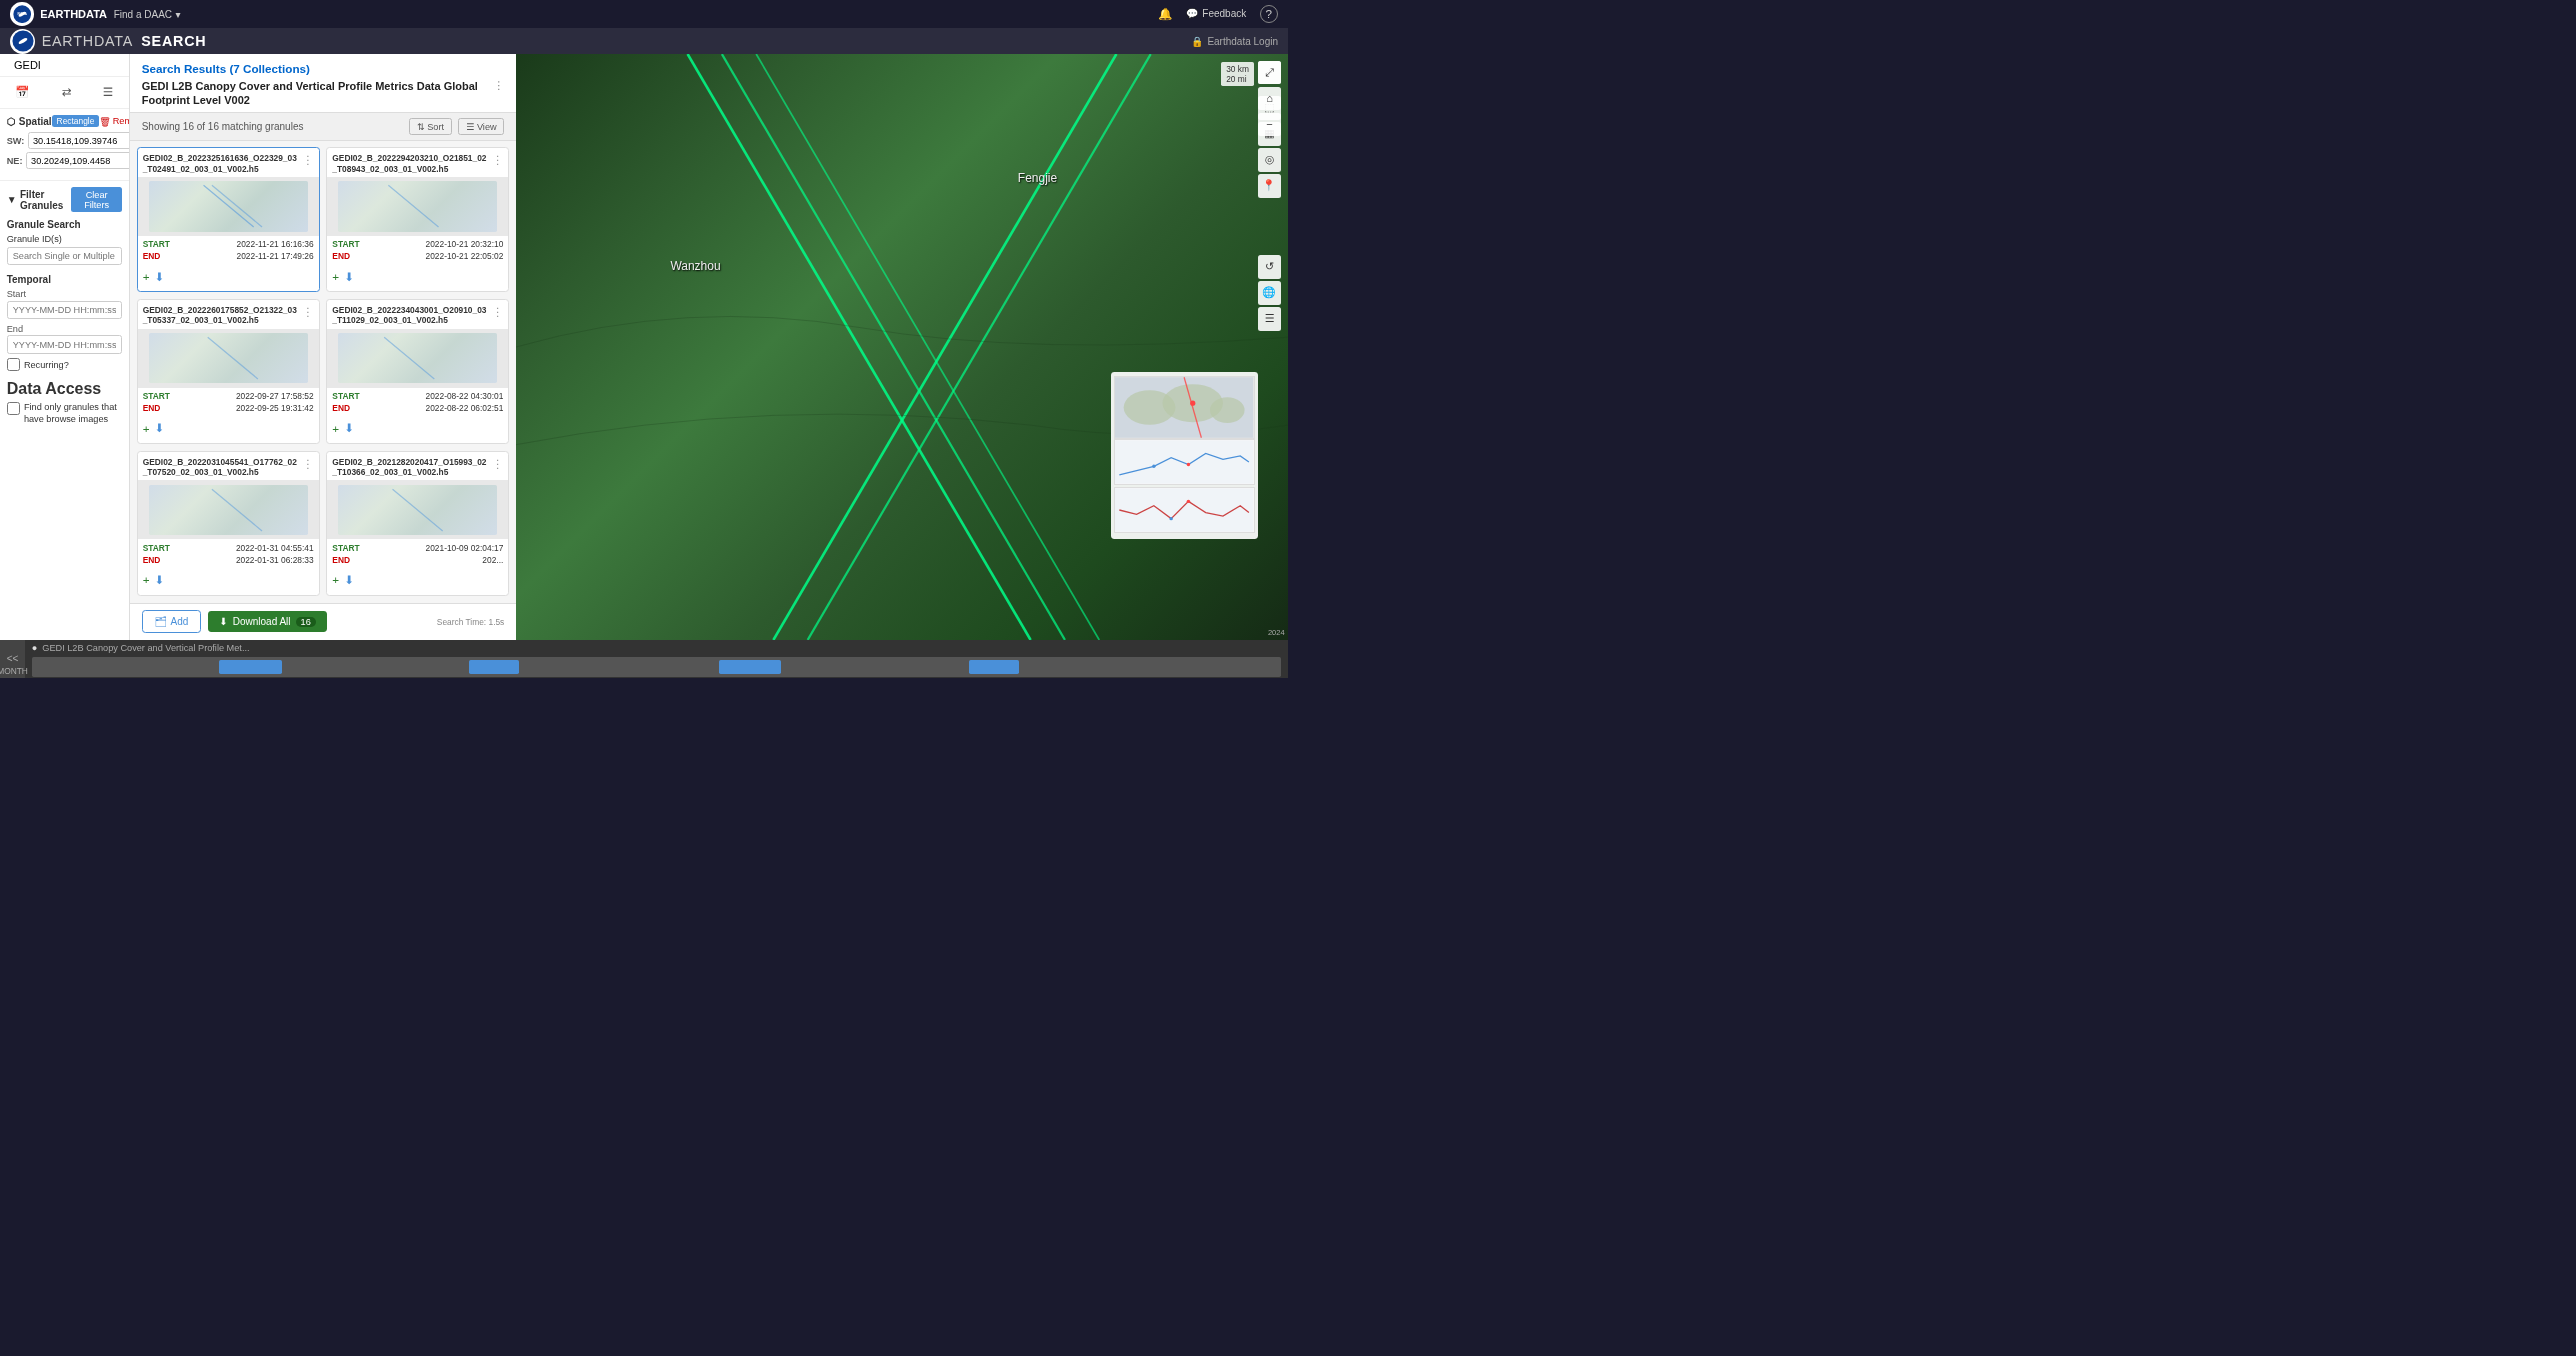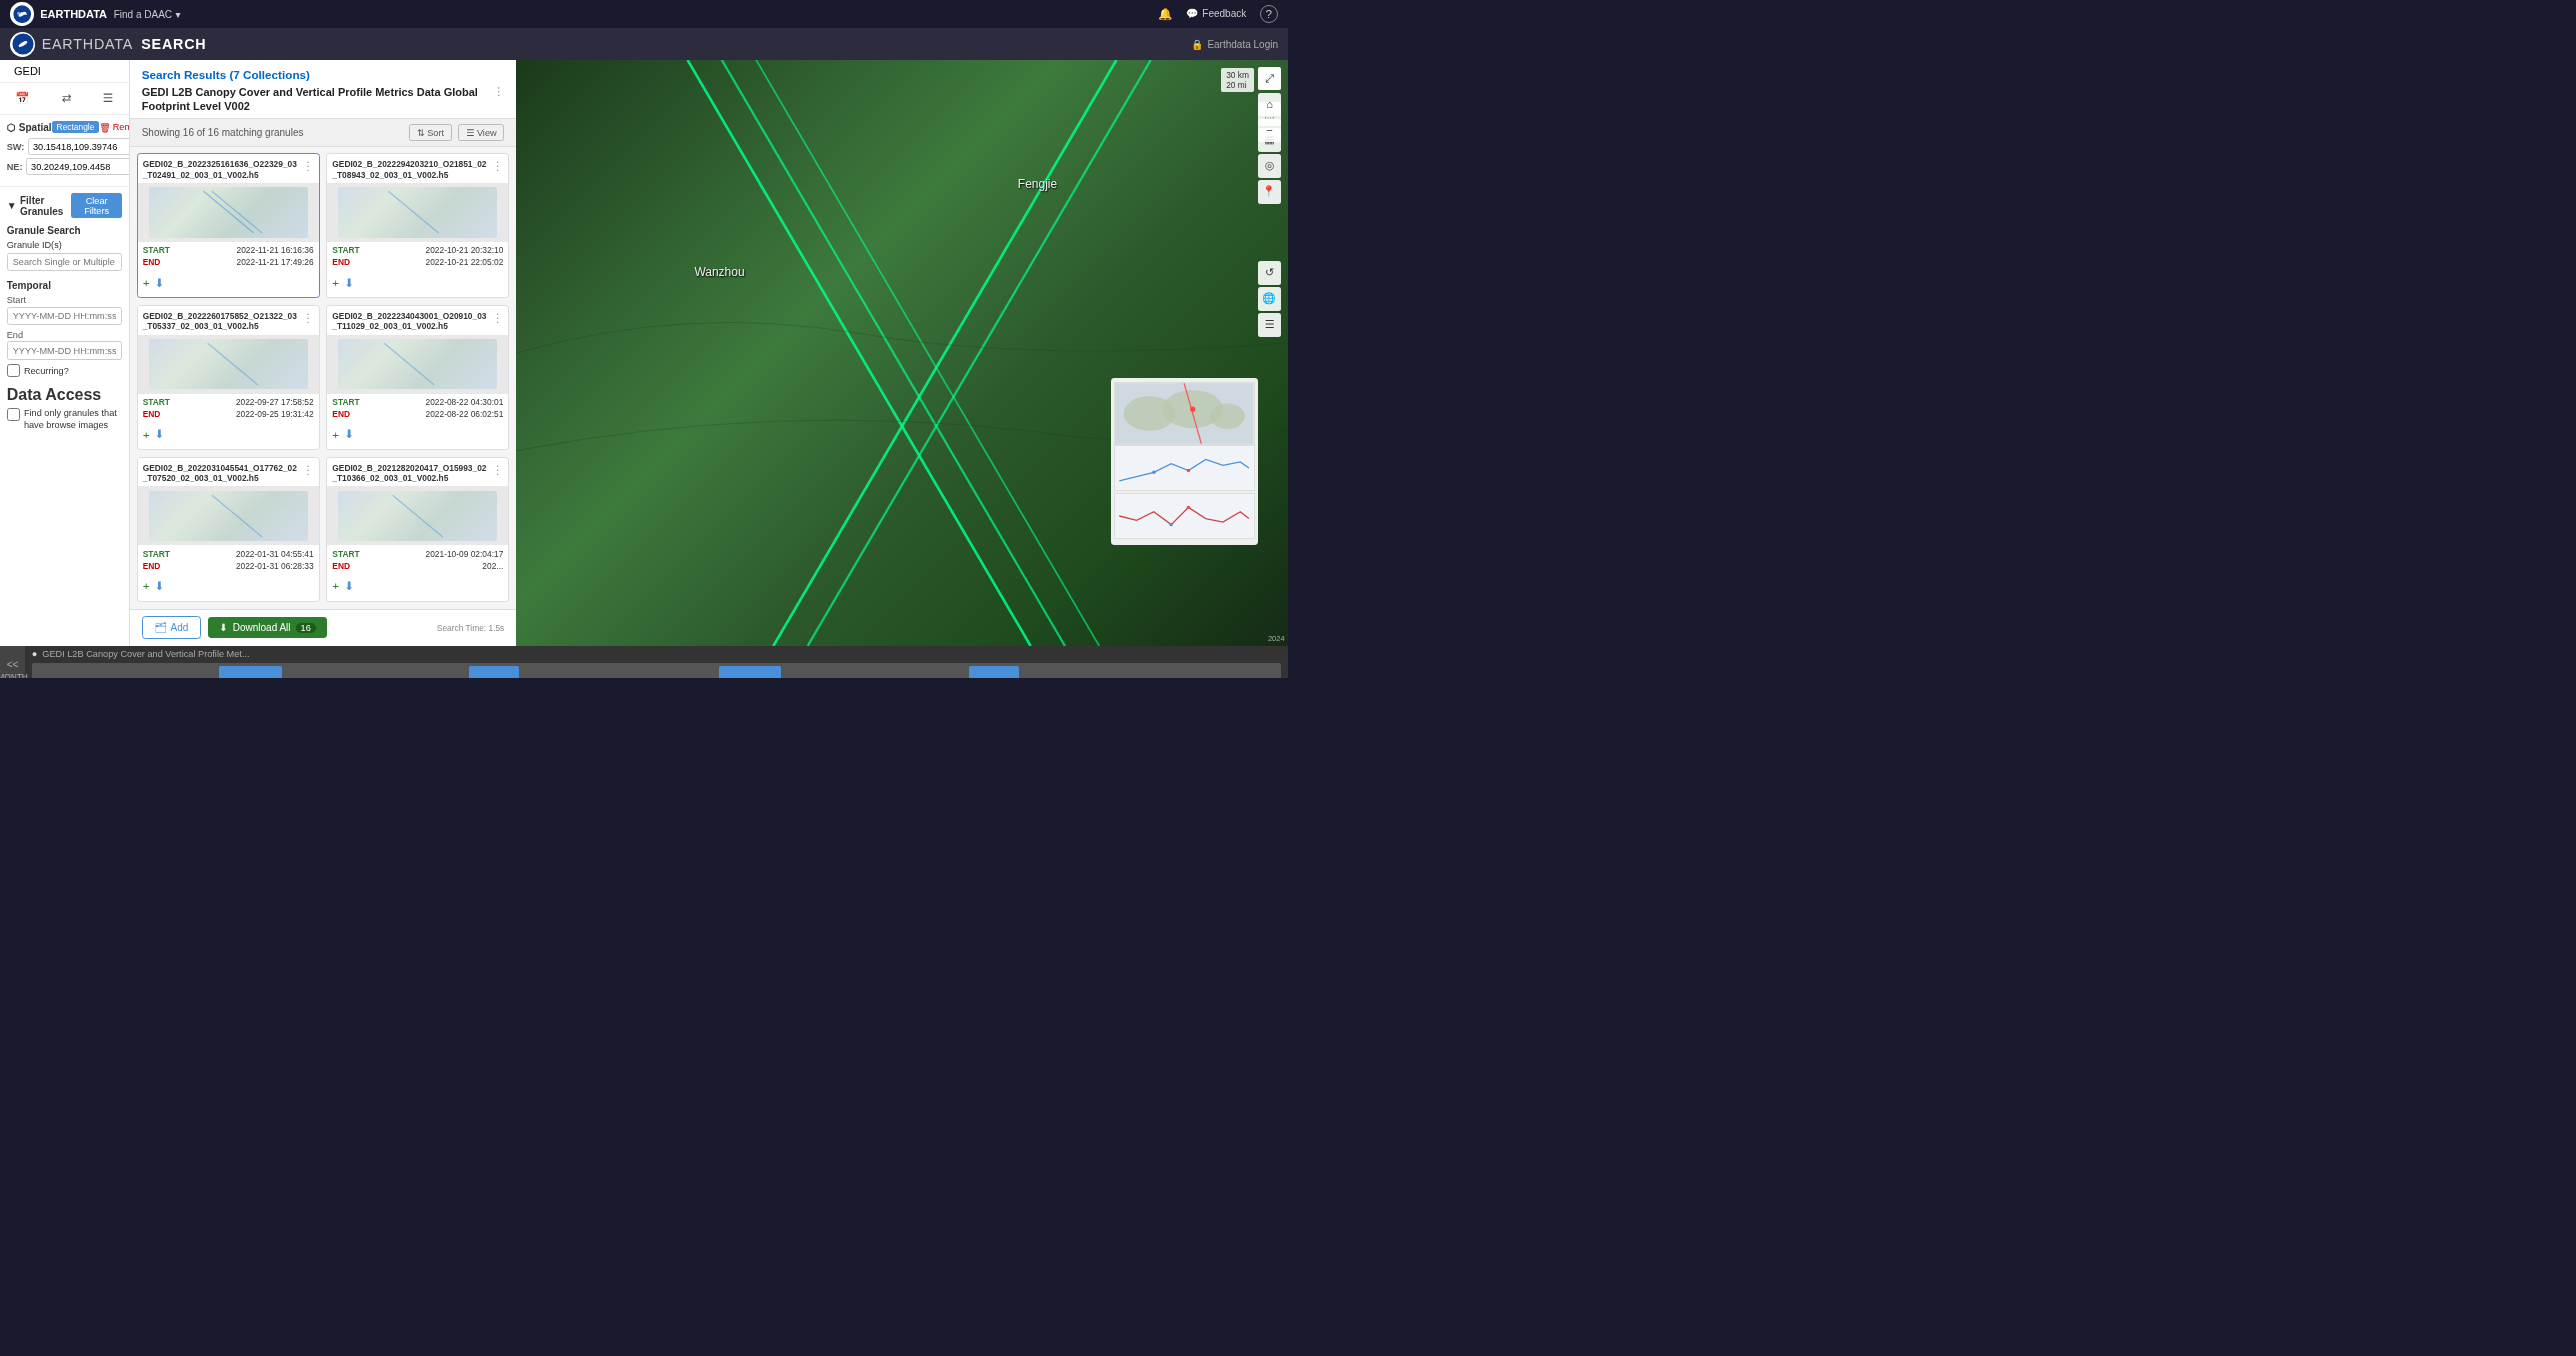--- a/index.html
+++ b/index.html
@@ -20,21 +20,21 @@
     .earthdata-title { color: #fff; font-size: 11px; font-weight: 600; }
     .earthdata-title span { font-weight: 300; }
     .find-daac { color: #ccc; font-size: 10px; display: flex; align-items: center; gap: 3.4px; cursor: pointer; }
     .nav-icon { color: #ccc; font-size: 11.7px; cursor: pointer; }
     .feedback-btn { color: #ccc; font-size: 10px; cursor: pointer; display: flex; align-items: center; gap: 3.4px; }
     .help-icon { color: #ccc; font-size: 11.7px; width: 18.4px; height: 18.4px; border-radius: 50%; border: 0.8px solid #888; display: flex; align-items: center; justify-content: center; cursor: pointer; }
 
     
     .search-header {
       background: #2c2c3e;
-      height: 32px;
+      height: 26px;
       display: flex;
       align-items: center;
       padding: 0 10px;
       justify-content: space-between;
     }
     .search-brand { display: flex; align-items: center; gap: 6.7px; }
     .search-brand-text { color: #fff; font-size: 14.3px; font-weight: 700; letter-spacing: 0.8px; }
     .search-brand-text span { font-weight: 300; }
     .earthdata-login { color: #aaa; font-size: 10px; cursor: pointer; display: flex; align-items: center; gap: 3.4px; }
 
@@ -520,21 +520,21 @@
         <line x1="240" y1="0" x2="640" y2="600" stroke="#00ff88" stroke-width="2.5" opacity="0.7"></line>
         <line x1="280" y1="0" x2="680" y2="600" stroke="#00ff88" stroke-width="2" opacity="0.6"></line>
         <line x1="700" y1="0" x2="300" y2="600" stroke="#00ff88" stroke-width="3" opacity="0.85"></line>
         <line x1="740" y1="0" x2="340" y2="600" stroke="#00ff88" stroke-width="2.5" opacity="0.7"></line>
 
         <path d="M0,300 Q200,250 400,280 Q600,310 900,290" fill="none" stroke="#1a3a1a" stroke-width="1" opacity="0.3"></path>
         <path d="M0,400 Q300,350 600,380 Q750,400 900,380" fill="none" stroke="#1a3a1a" stroke-width="1" opacity="0.3"></path>
       </svg>
 
       <div class="map-overlay-label" style="top:20%;left:65%;">Fengjie</div>
-      <div class="map-overlay-label" style="top:35%;left:20%;margin-left:24px;">Wanzhou</div>
+      <div class="map-overlay-label" style="top:35%;left:20%;">Wanzhou</div>
       <div style="position:absolute;bottom:3.4px;right:3.4px;color:#aaa;font-size:7.5px;">2024</div>
 
       <div class="scale-bar">
         <div>30 km</div>
         <div>20 mi</div>
       </div>
 
       <div class="map-controls" style="top:42px;">
         <button class="map-ctrl-btn">⬚</button>
         <button class="map-ctrl-btn">▦</button>

